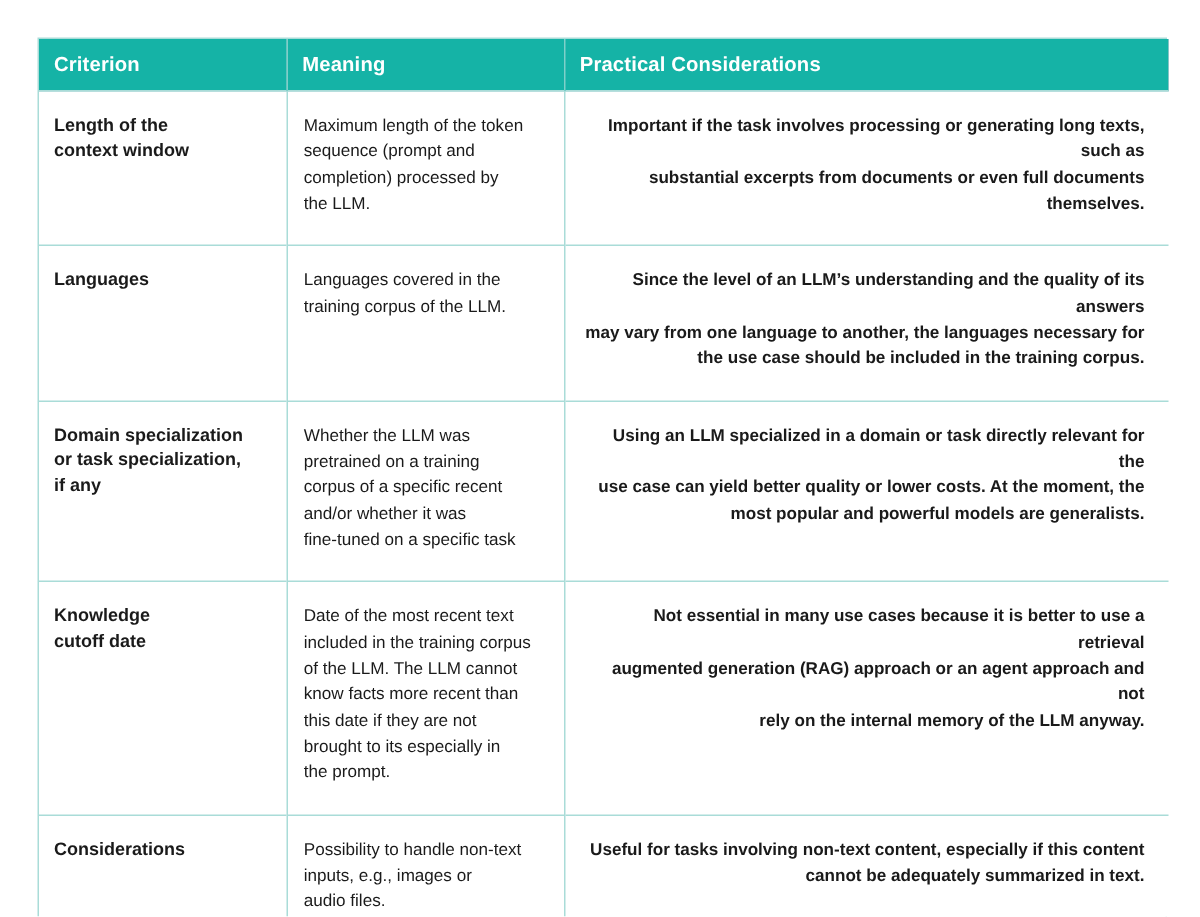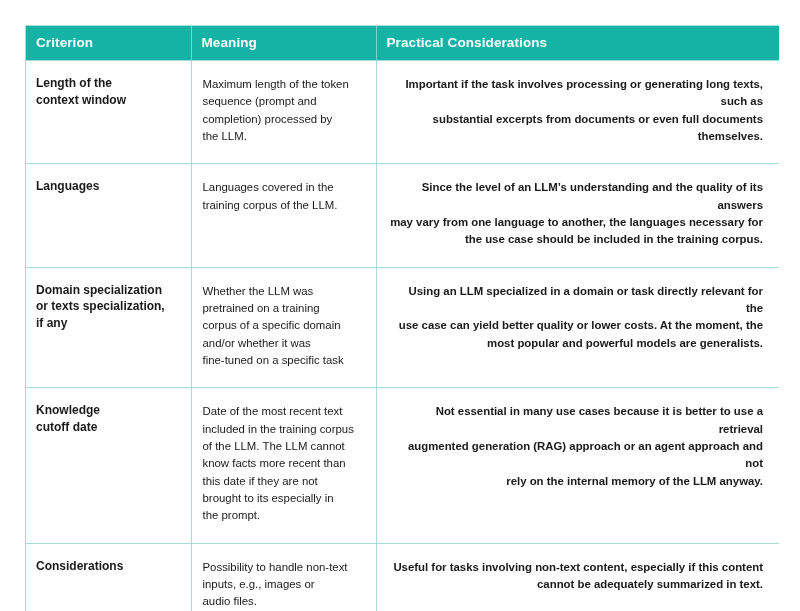--- a/index.html
+++ b/index.html
@@ -142,27 +142,27 @@
             </td>
           <td class="practical-cell">
               <span class="cell-text">Since the level of an LLM’s understanding and the quality of its answers
 may vary from one language to another, the languages necessary for
 the use case should be included in the training corpus.</span>
             </td>
         </tr>
         <tr class="row-domain">
           <td class="criterion-cell">
               <span class="cell-text">Domain specialization
-or texts specialization,
+or task specialization,
 if any</span>
             </td>
           <td class="meaning-cell">
               <span class="cell-text">Whether the LLM was
 pretrained on a training
-corpus of a specific domain
+corpus of a specific recent
 and/or whether it was
 fine-tuned on a specific task</span>
             </td>
           <td class="practical-cell">
               <span class="cell-text">Using an LLM specialized in a domain or task directly relevant for the
 use case can yield better quality or lower costs. At the moment, the
 most popular and powerful models are generalists.</span>
             </td>
         </tr>
         <tr class="row-knowledge">

